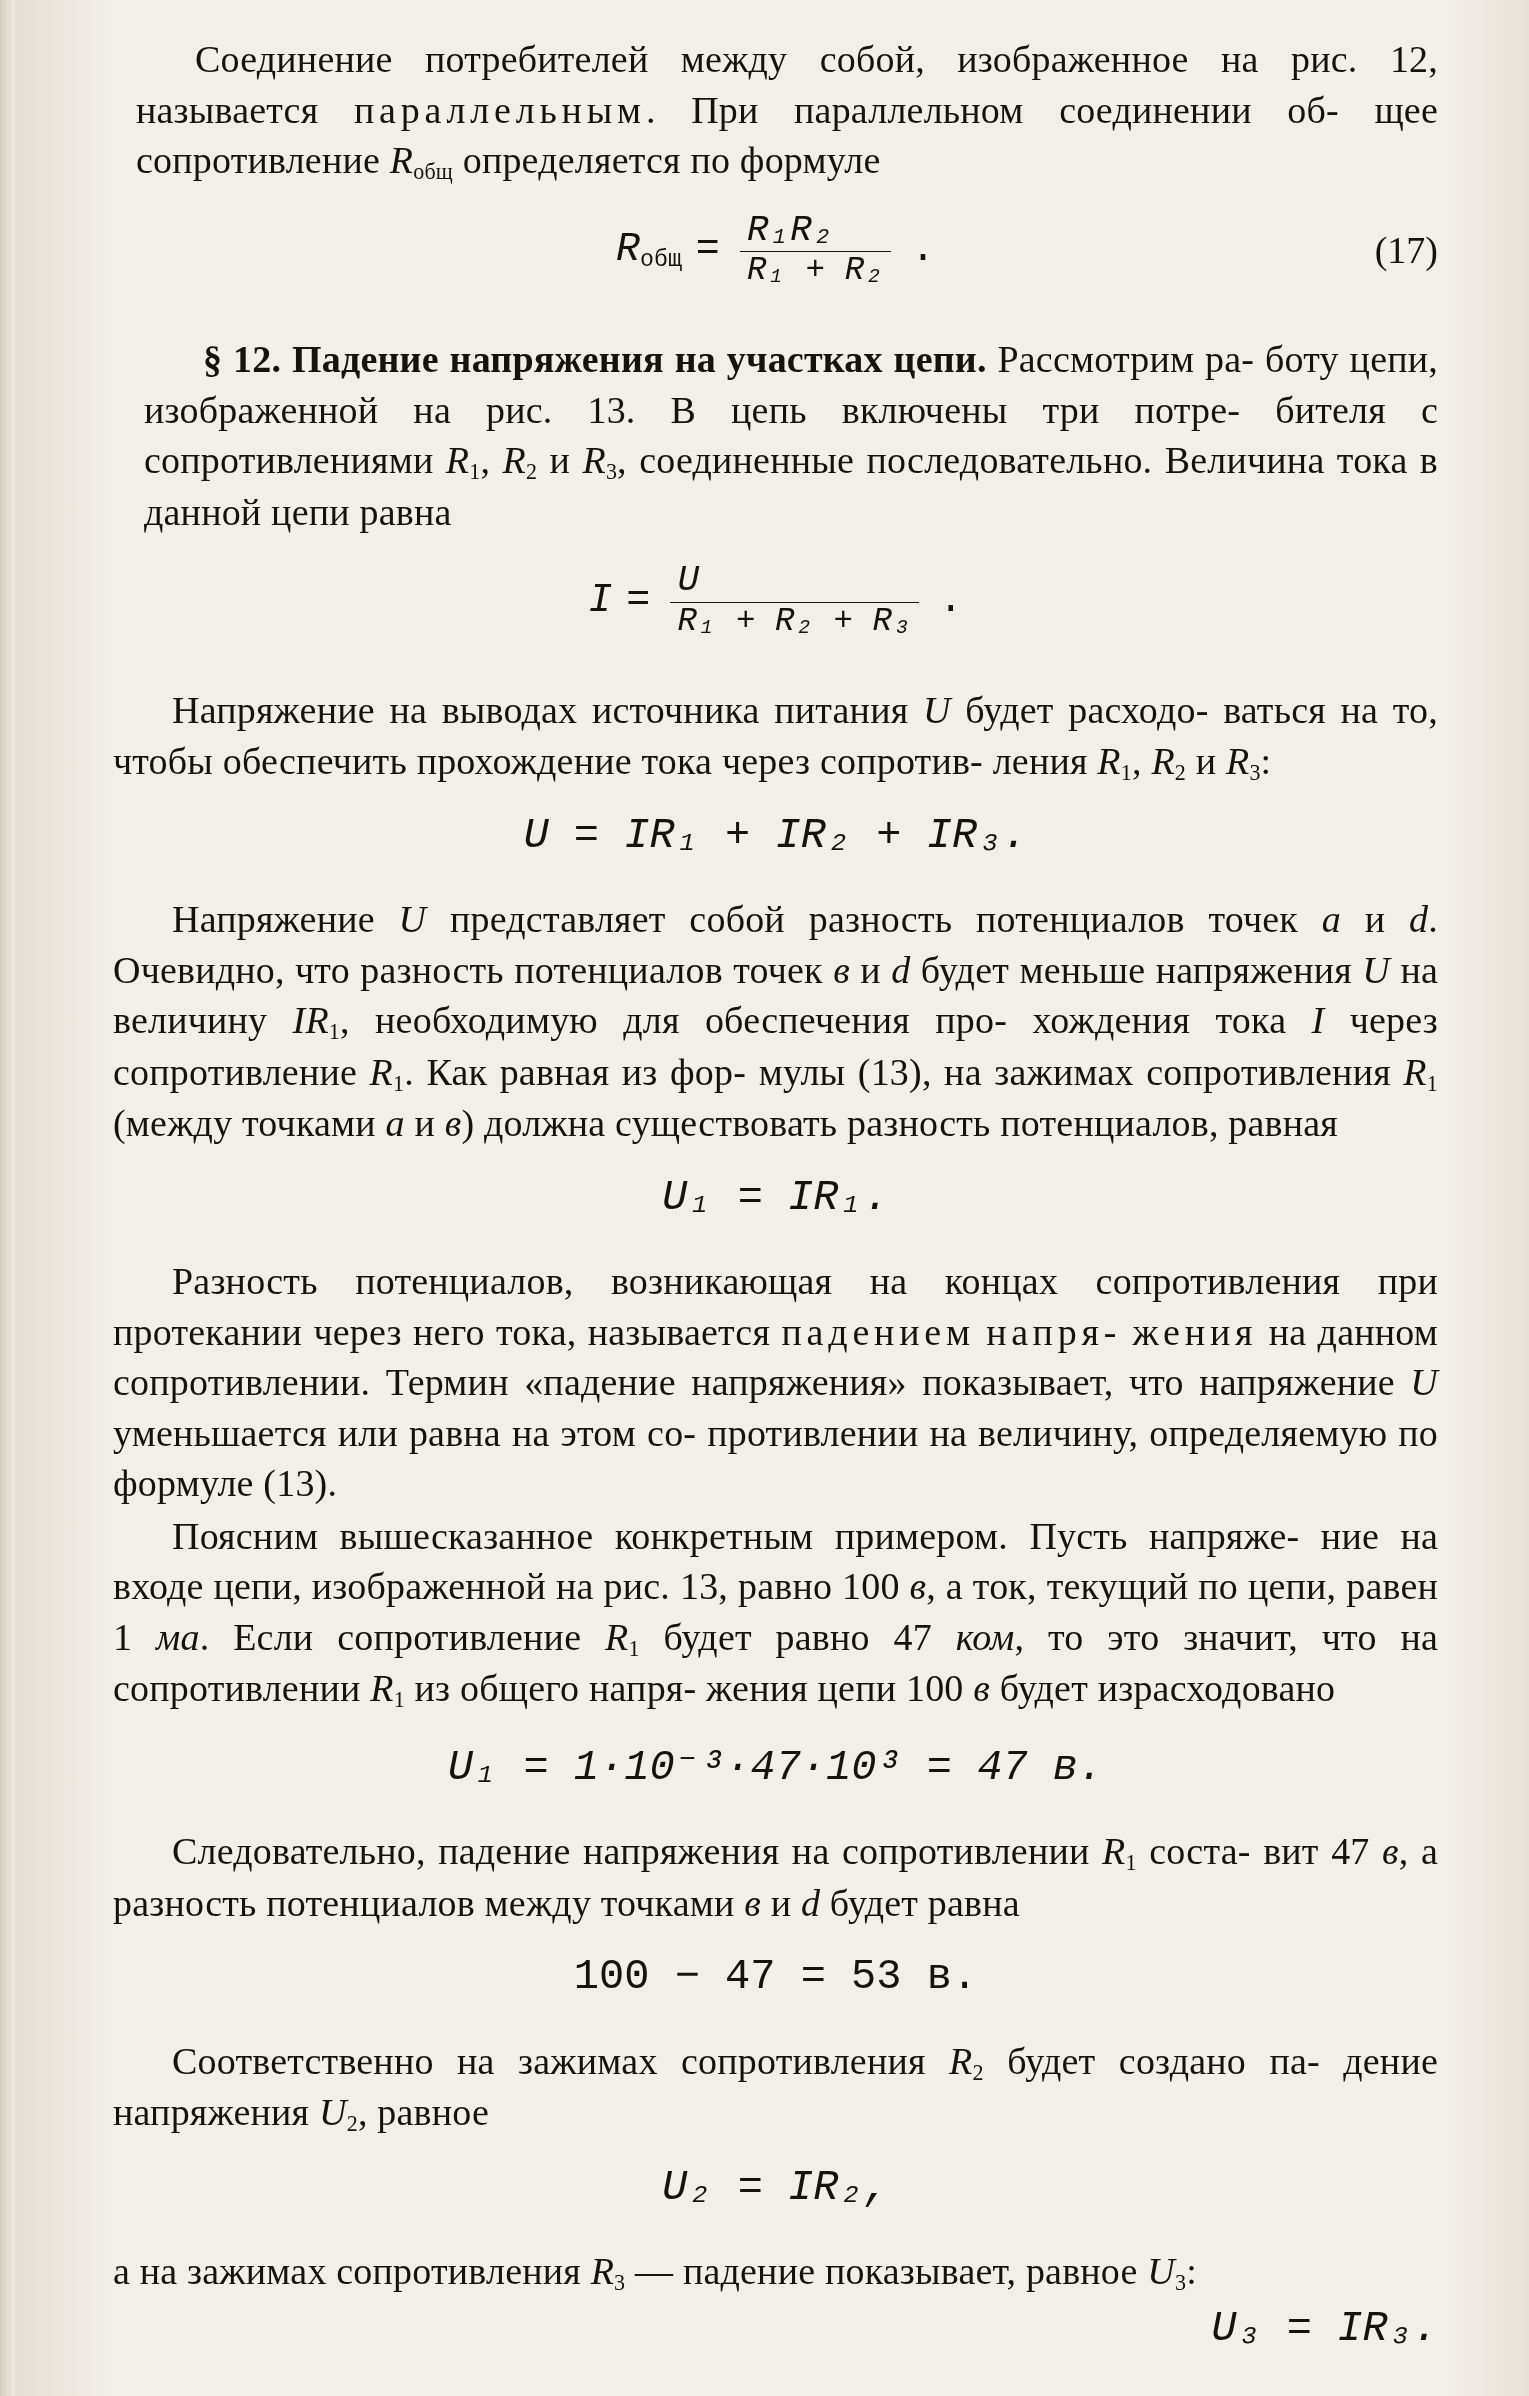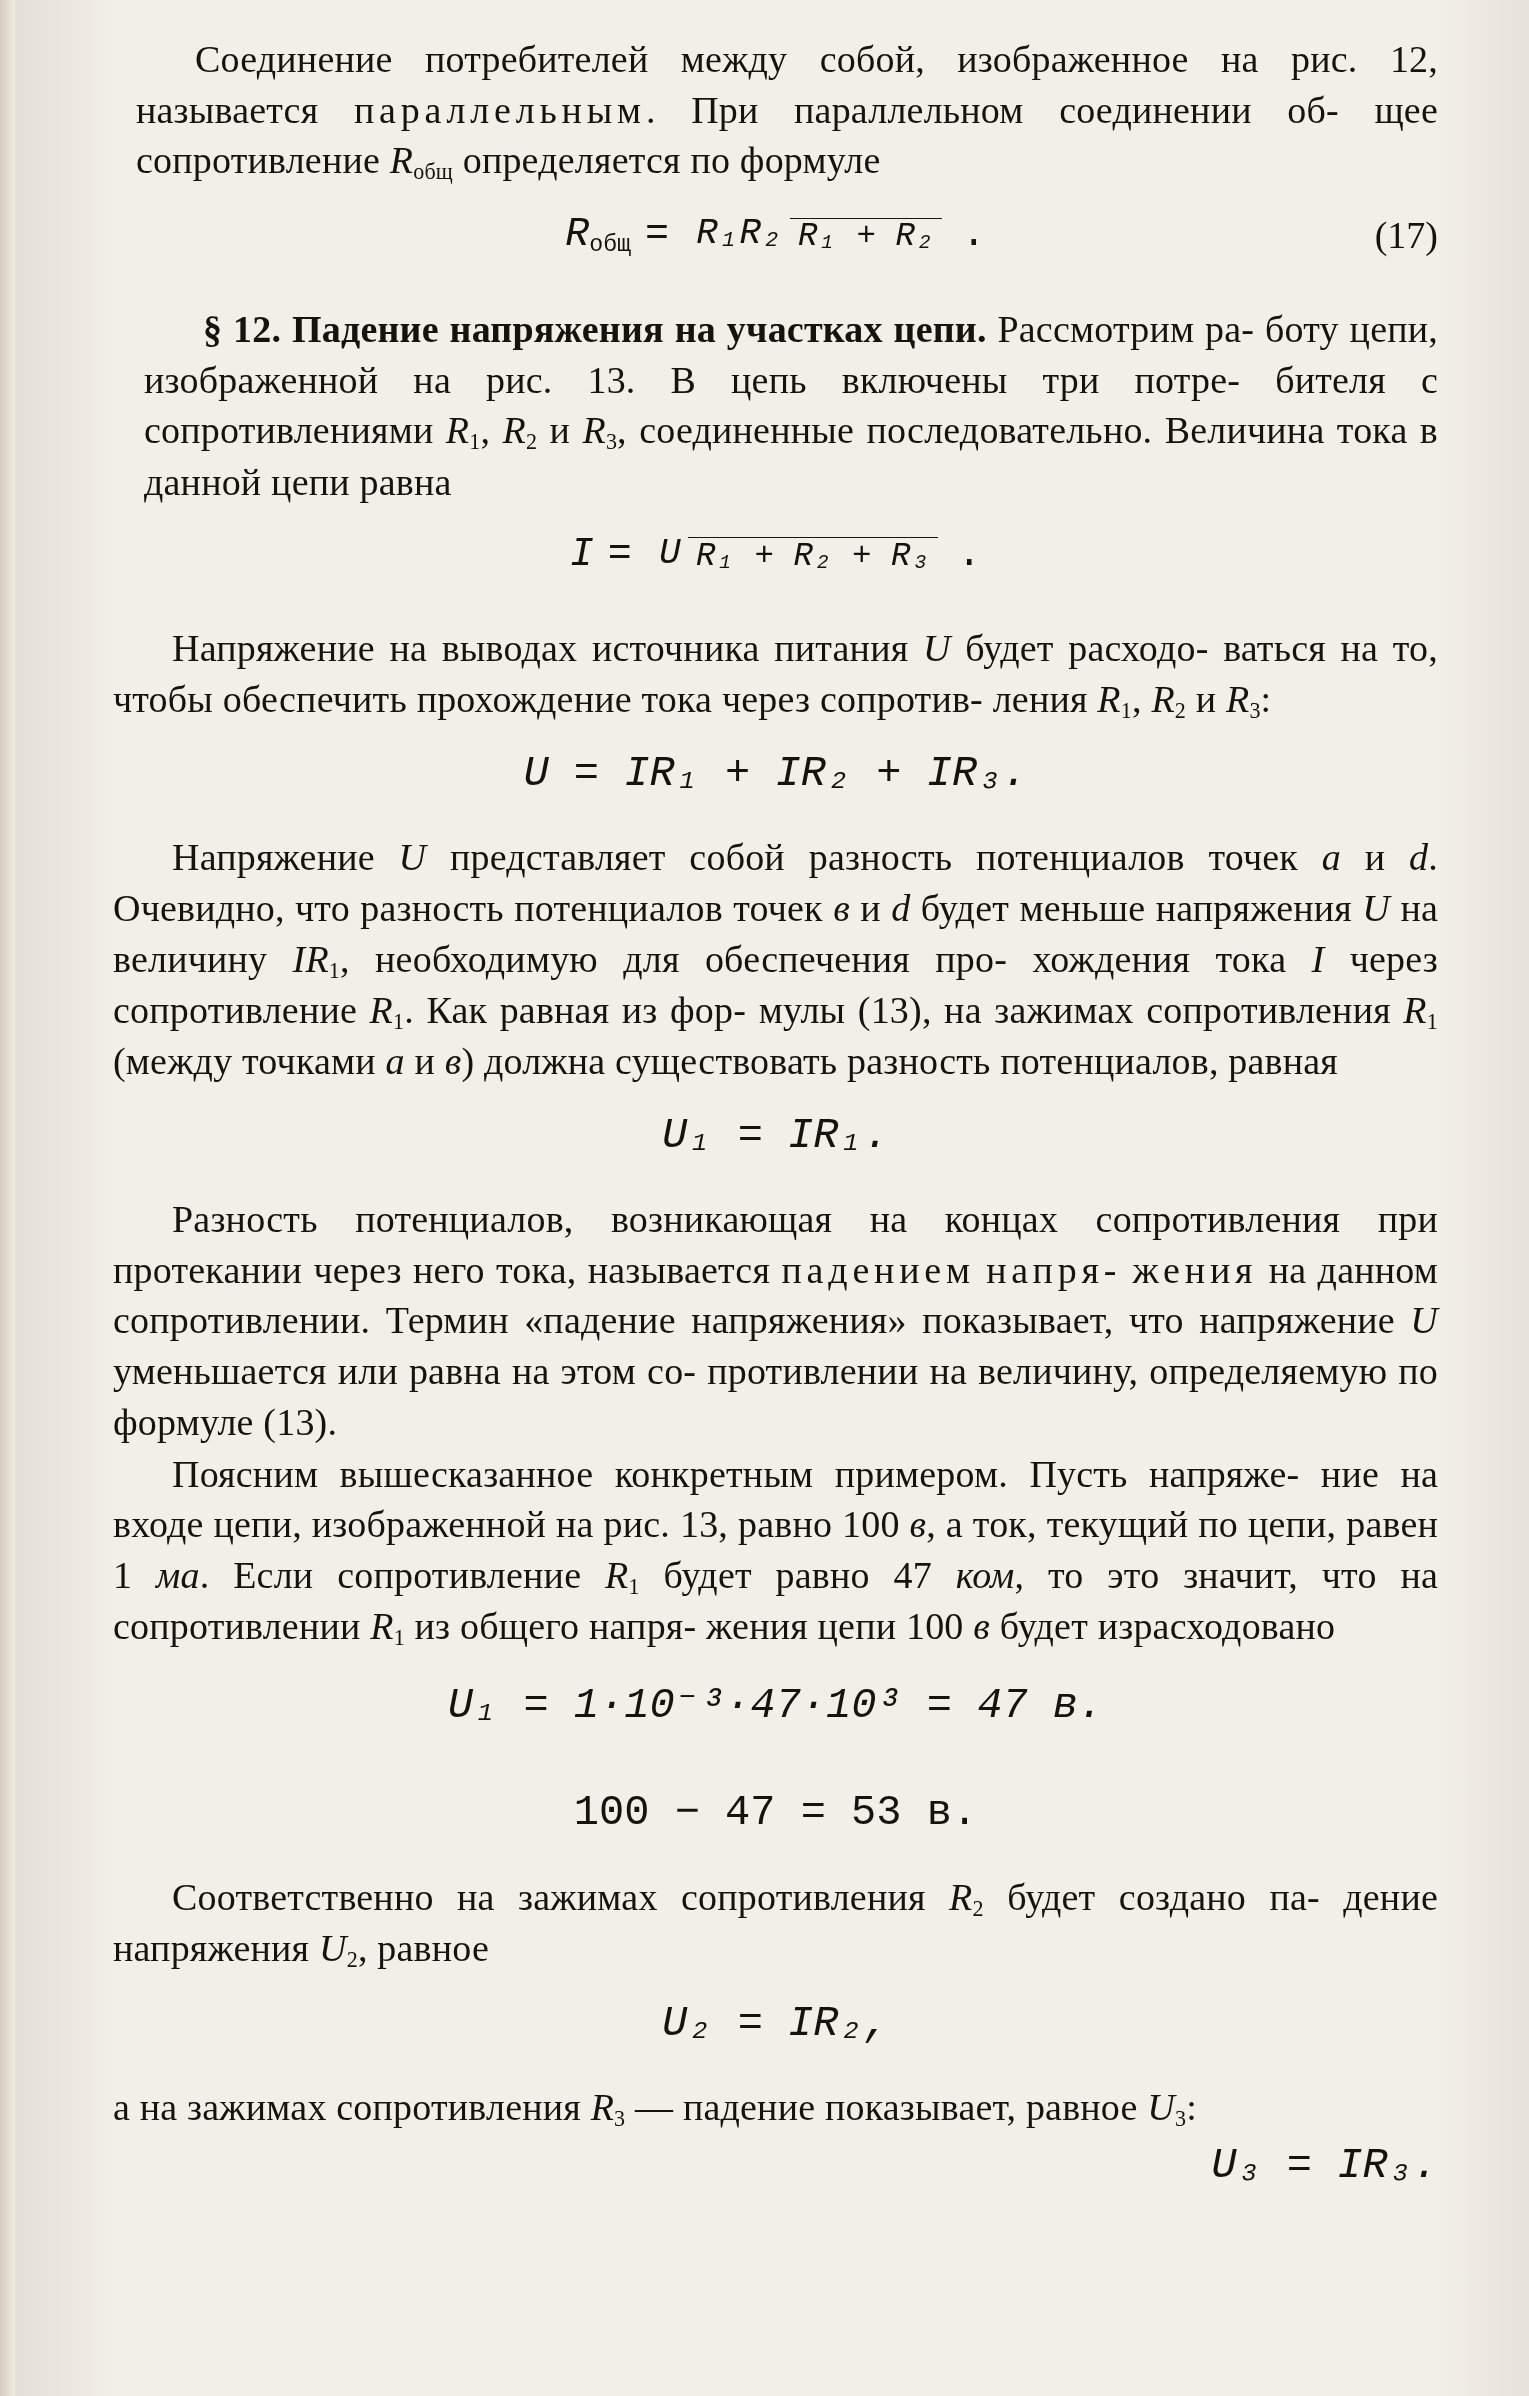--- a/index.html
+++ b/index.html
@@ -67,22 +67,22 @@
   }
   .formula .up { font-style: normal; }
   .eqno {
     position: absolute;
     right: 0;
     font-style: normal;
     font-size: 38px;
   }
   .frac {
     display: inline-flex;
-    flex-direction: row;
-    align-items: flex-end;
+    flex-direction: column;
+    align-items: flex-start;
     vertical-align: middle;
     margin: 0 5.7px;
     line-height: 1.05;
   }
   .frac .num { padding: 0 7.6px 1.9px 7.6px; font-size: 32.5px; }
   .frac .den { padding: 1.9px 7.6px 0 7.6px; font-size: 32.5px; border-top: 1.9px solid #1b1712; }
   .frac.big .num { font-size: 36px; }
   .frac.big .den { font-size: 32.5px; }
   sub {
     font-size: 0.58em;
@@ -182,20 +182,24 @@
       <span>47 </span><i class="v">ком</i><span>, то это значит, что на сопротивлении </span><i class="v">R<sub>1</sub></i><span> из общего напря-</span>
       <span>жения цепи 100 </span><i class="v">в</i><span> будет израсходовано</span>
     </p>
 
     <div class="formula-row">
       <span class="formula" style="font-size:42px;">U₁ = 1·10⁻³·47·10³ = 47  в.</span>
     </div>
 
     <div class="gap-s"></div>
 
+    <p class="para" style="text-indent:59px;">
+      <span>Следовательно, падение напряжения на сопротивлении </span><i class="v">R<sub>1</sub></i><span> соста-</span>
+      <span>вит 47 </span><i class="v">в</i><span>, а разность потенциалов между точками </span><i class="v">в</i><span> и </span><i class="v">d</i><span> будет равна</span>
+    </p>
 
     <div class="formula-row">
       <span class="formula" style="font-size:42px; font-style:normal;">100 − 47 = 53  в.</span>
     </div>
 
     <div class="gap-s"></div>
 
     <p class="para" style="text-indent:59px;">
       <span>Соответственно на зажимах сопротивления </span><i class="v">R<sub>2</sub></i><span> будет создано па-</span>
       <span>дение напряжения </span><i class="v">U<sub>2</sub></i><span>, равное</span>

